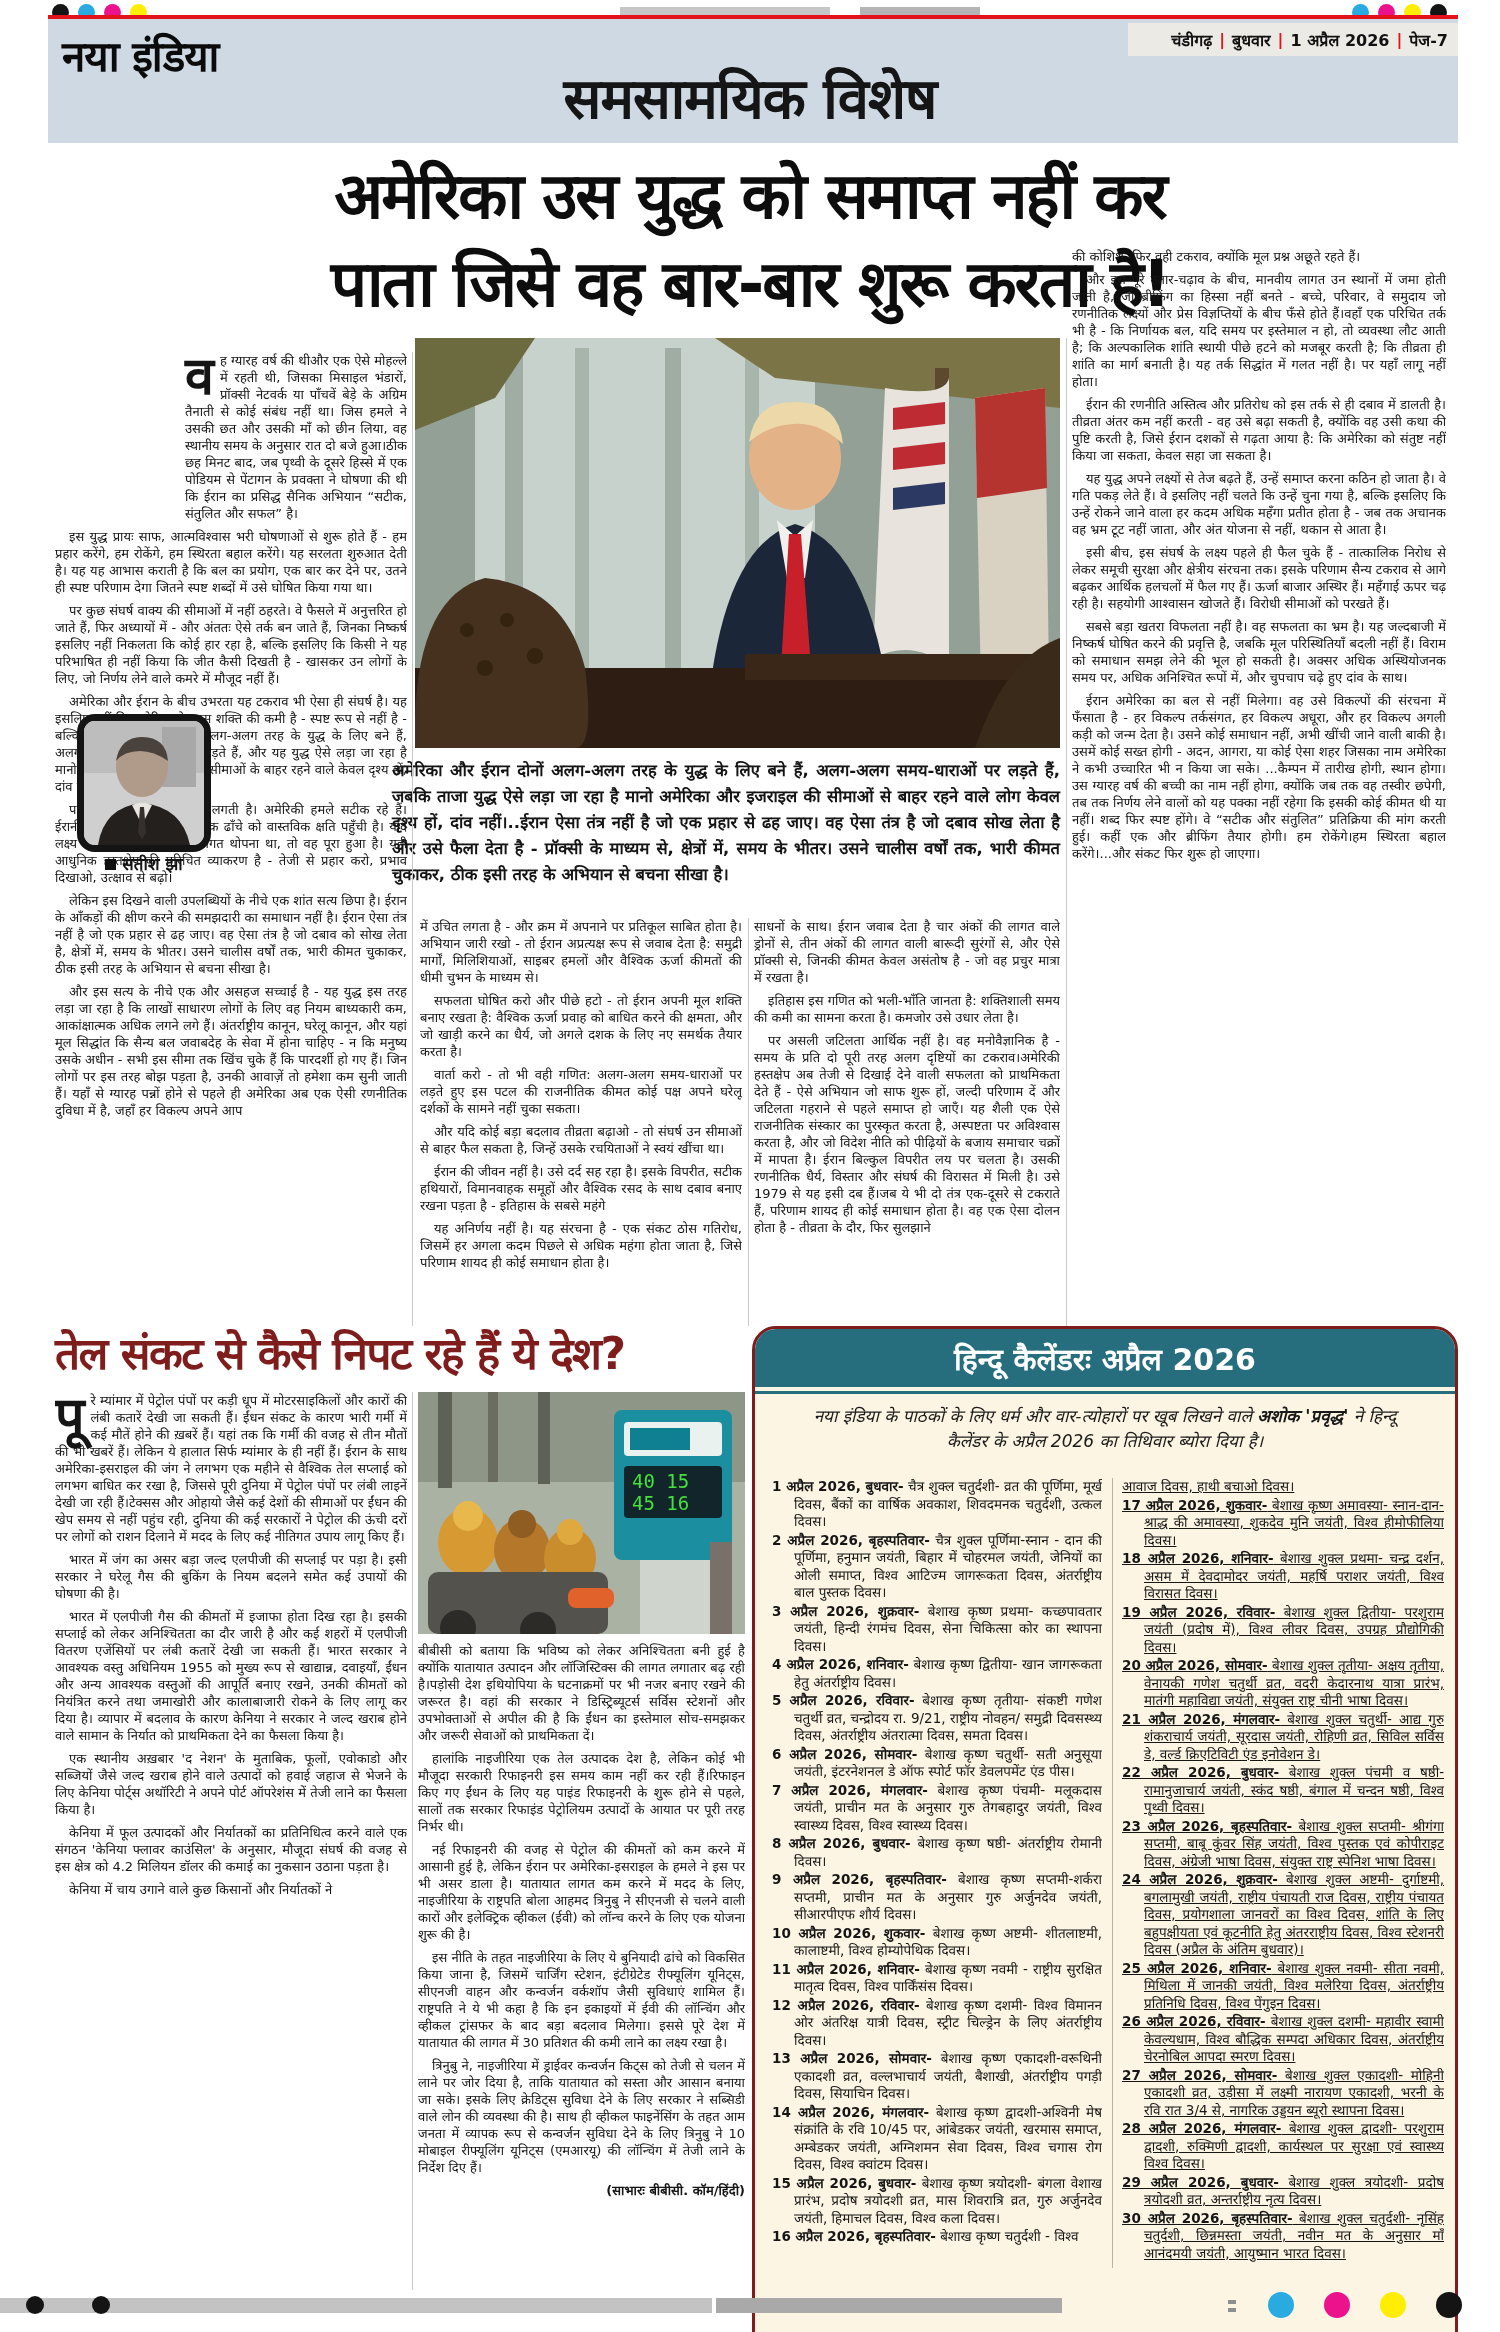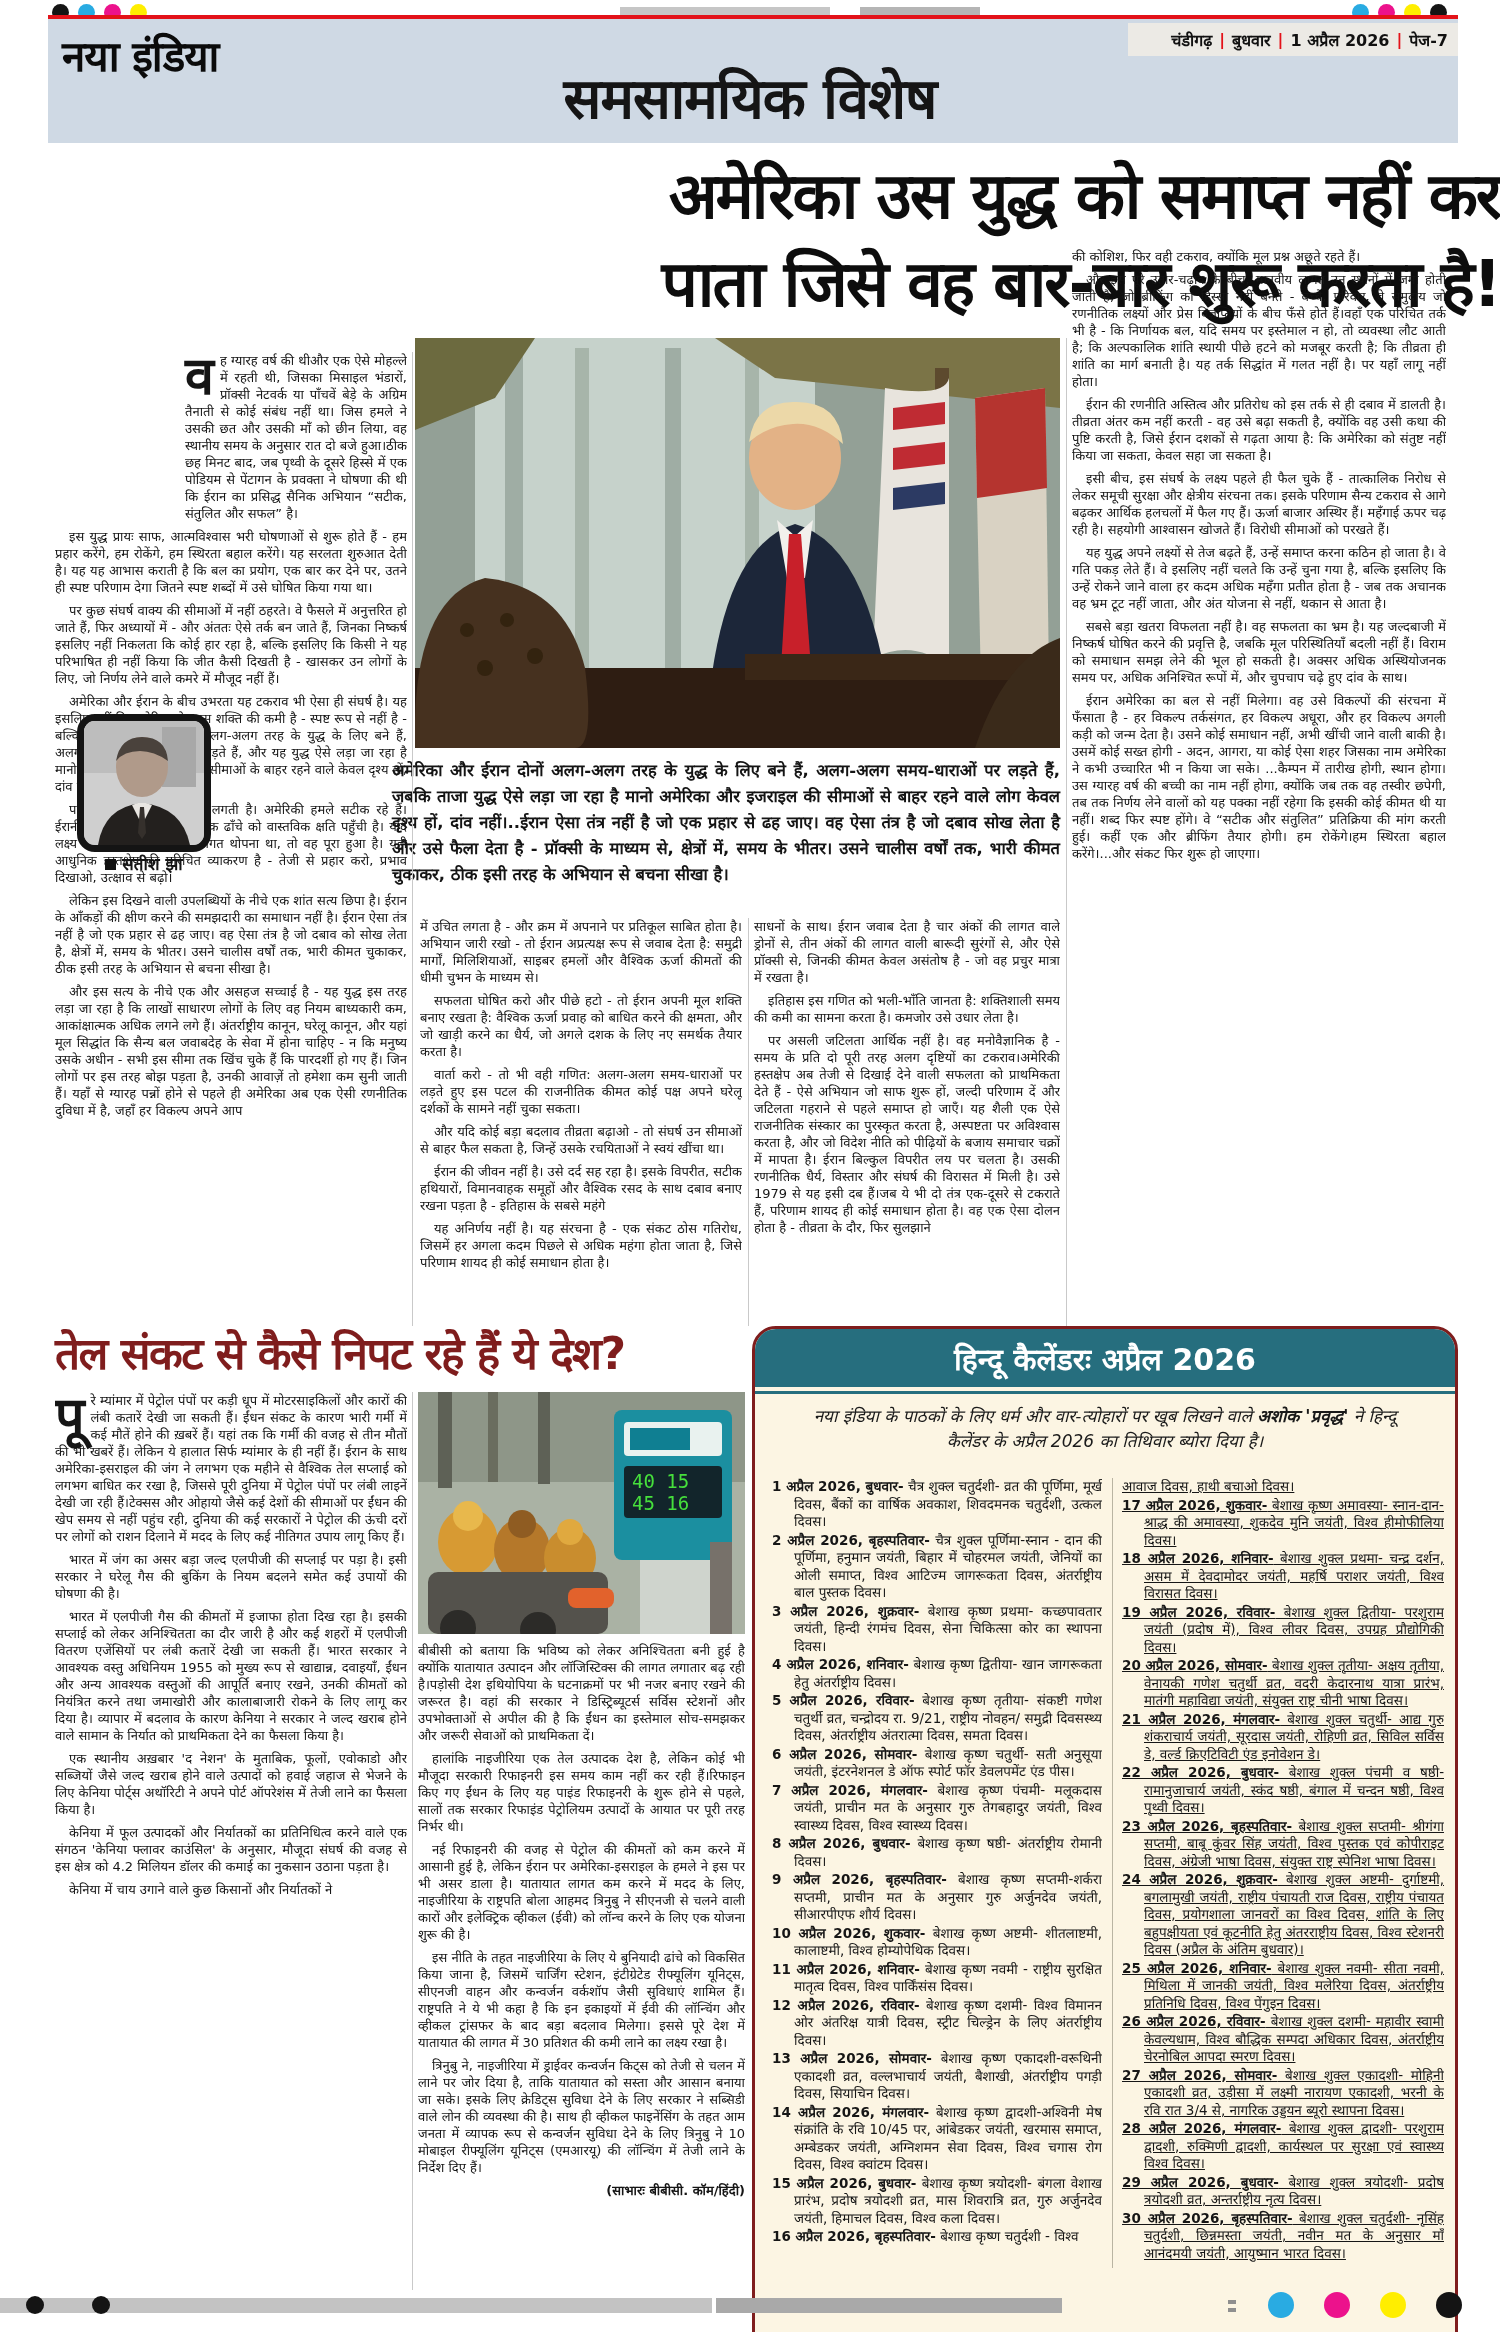--- a/index.html
+++ b/index.html
@@ -10,21 +10,21 @@
   .dot{position:absolute;border-radius:50%;}
   .greybar{position:absolute;background:#c6c6c6;}
   
   #redline{left:48px;top:15px;width:1410px;height:4px;background:#e31219;}
   #blueband{left:48px;top:19px;width:1410px;height:124px;background:#cfd9e4;}
   #logo{left:62px;top:26px;font-size:42px;font-weight:800;letter-spacing:-1px;color:#0b0b0b;}
   #datebox{left:1128px;top:23px;width:330px;height:33px;background:#eceae5;display:flex;align-items:center;justify-content:flex-end;padding-right:10px;box-sizing:border-box;font-size:16px;font-weight:700;}
   #datebox .sep{color:#e31219;font-weight:800;margin:0 7px;}
   #sectiontitle{left:0;top:58px;width:1500px;text-align:center;font-size:56px;font-weight:800;letter-spacing:-1px;color:#151515;}
   
-  .bigh{left:0;width:1500px;text-align:right;font-weight:800;color:#0d0d0d;letter-spacing:-2px;}
+  .bigh{left:0;width:1500px;text-align:center;font-weight:800;color:#0d0d0d;letter-spacing:-2px;}
   #h1a{top:150px;font-size:64px;}
   #h1b{top:238px;font-size:64px;}
   
   .col{position:absolute;overflow:hidden;text-align:justify;font-size:13px;line-height:17px;color:#151515;}
   .col p{margin:0 0 6px 0;text-indent:14px;}
   .col p.first{text-indent:0;}
   .dropcap{float:left;font-size:52px;line-height:44px;font-weight:700;padding:2px 6px 0 0;text-indent:0;}
   .vrule{position:absolute;width:1px;background:#c9c9c9;}
   
   #authorblock{left:38px;top:358px;width:134px;}
@@ -163,22 +163,22 @@
         <p class="first">साधनों के साथ। ईरान जवाब देता है चार अंकों की लागत वाले ड्रोनों से, तीन अंकों की लागत वाली बारूदी सुरंगों से, और ऐसे प्रॉक्सी से, जिनकी कीमत केवल असंतोष है - जो वह प्रचुर मात्रा में रखता है।</p>
         <p>इतिहास इस गणित को भली-भाँति जानता है: शक्तिशाली समय की कमी का सामना करता है। कमजोर उसे उधार लेता है।</p>
         <p>पर असली जटिलता आर्थिक नहीं है। वह मनोवैज्ञानिक है - समय के प्रति दो पूरी तरह अलग दृष्टियों का टकराव।अमेरिकी हस्तक्षेप अब तेजी से दिखाई देने वाली सफलता को प्राथमिकता देते हैं - ऐसे अभियान जो साफ शुरू हों, जल्दी परिणाम दें और जटिलता गहराने से पहले समाप्त हो जाएँ। यह शैली एक ऐसे राजनीतिक संस्कार का पुरस्कृत करता है, अस्पष्टता पर अविश्वास करता है, और जो विदेश नीति को पीढ़ियों के बजाय समाचार चक्रों में मापता है। ईरान बिल्कुल विपरीत लय पर चलता है। उसकी रणनीतिक धैर्य, विस्तार और संघर्ष की विरासत में मिली है। उसे 1979 से यह इसी दब हैं।जब ये भी दो तंत्र एक-दूसरे से टकराते हैं, परिणाम शायद ही कोई समाधान होता है। वह एक ऐसा दोलन होता है - तीव्रता के दौर, फिर सुलझाने</p>
       </div>
 </div>
 <div class="col" style="left:1072px;top:248px;width:374px;height:1078px;">
   <div>
         <p class="first">की कोशिश, फिर वही टकराव, क्योंकि मूल प्रश्न अछूते रहते हैं।</p>
         <p>और इस पूरे उतार-चढ़ाव के बीच, मानवीय लागत उन स्थानों में जमा होती जाती है, जो ब्रीफिंग का हिस्सा नहीं बनते - बच्चे, परिवार, वे समुदाय जो रणनीतिक लक्ष्यों और प्रेस विज्ञप्तियों के बीच फँसे होते हैं।वहाँ एक परिचित तर्क भी है - कि निर्णायक बल, यदि समय पर इस्तेमाल न हो, तो व्यवस्था लौट आती है; कि अल्पकालिक शांति स्थायी पीछे हटने को मजबूर करती है; कि तीव्रता ही शांति का मार्ग बनाती है। यह तर्क सिद्धांत में गलत नहीं है। पर यहाँ लागू नहीं होता।</p>
         <p>ईरान की रणनीति अस्तित्व और प्रतिरोध को इस तर्क से ही दबाव में डालती है। तीव्रता अंतर कम नहीं करती - वह उसे बढ़ा सकती है, क्योंकि वह उसी कथा की पुष्टि करती है, जिसे ईरान दशकों से गढ़ता आया है: कि अमेरिका को संतुष्ट नहीं किया जा सकता, केवल सहा जा सकता है।</p>
+        <p>यह युद्ध अपने लक्ष्यों से तेज बढ़ते हैं, उन्हें समाप्त करना कठिन हो जाता है। वे गति पकड़ लेते हैं। वे इसलिए नहीं चलते कि उन्हें चुना गया है, बल्कि इसलिए कि उन्हें रोकने जाने वाला हर कदम अधिक महँगा प्रतीत होता है - जब तक अचानक वह भ्रम टूट नहीं जाता, और अंत योजना से नहीं, थकान से आता है।</p>
         <p>इसी बीच, इस संघर्ष के लक्ष्य पहले ही फैल चुके हैं - तात्कालिक निरोध से लेकर समूची सुरक्षा और क्षेत्रीय संरचना तक। इसके परिणाम सैन्य टकराव से आगे बढ़कर आर्थिक हलचलों में फैल गए हैं। ऊर्जा बाजार अस्थिर हैं। महँगाई ऊपर चढ़ रही है। सहयोगी आश्वासन खोजते हैं। विरोधी सीमाओं को परखते हैं।</p>
-        <p>यह युद्ध अपने लक्ष्यों से तेज बढ़ते हैं, उन्हें समाप्त करना कठिन हो जाता है। वे गति पकड़ लेते हैं। वे इसलिए नहीं चलते कि उन्हें चुना गया है, बल्कि इसलिए कि उन्हें रोकने जाने वाला हर कदम अधिक महँगा प्रतीत होता है - जब तक अचानक वह भ्रम टूट नहीं जाता, और अंत योजना से नहीं, थकान से आता है।</p>
         <p>सबसे बड़ा खतरा विफलता नहीं है। वह सफलता का भ्रम है। यह जल्दबाजी में निष्कर्ष घोषित करने की प्रवृत्ति है, जबकि मूल परिस्थितियाँ बदली नहीं हैं। विराम को समाधान समझ लेने की भूल हो सकती है। अक्सर अधिक अस्थियोजनक समय पर, अधिक अनिश्चित रूपों में, और चुपचाप चढ़े हुए दांव के साथ।</p>
         <p>ईरान अमेरिका का बल से नहीं मिलेगा। वह उसे विकल्पों की संरचना में फँसाता है - हर विकल्प तर्कसंगत, हर विकल्प अधूरा, और हर विकल्प अगली कड़ी को जन्म देता है। उसने कोई समाधान नहीं, अभी खींची जाने वाली बाकी है। उसमें कोई सख्त होगी - अदन, आगरा, या कोई ऐसा शहर जिसका नाम अमेरिका ने कभी उच्चारित भी न किया जा सके। ...कैम्पन में तारीख होगी, स्थान होगा। उस ग्यारह वर्ष की बच्ची का नाम नहीं होगा, क्योंकि जब तक वह तस्वीर छपेगी, तब तक निर्णय लेने वालों को यह पक्का नहीं रहेगा कि इसकी कोई कीमत थी या नहीं। शब्द फिर स्पष्ट होंगे। वे “सटीक और संतुलित” प्रतिक्रिया की मांग करती हुई। कहीं एक और ब्रीफिंग तैयार होगी। हम रोकेंगे।हम स्थिरता बहाल करेंगे।...और संकट फिर शुरू हो जाएगा।</p>
       </div>
 </div>
 
 <div class="vrule" style="left:412px;top:352px;height:974px;"></div>
 <div class="vrule" style="left:748px;top:918px;height:408px;"></div>
 <div class="vrule" style="left:1066px;top:338px;height:988px;"></div>
 <div class="vrule" style="left:412px;top:1392px;height:898px;"></div>
 

